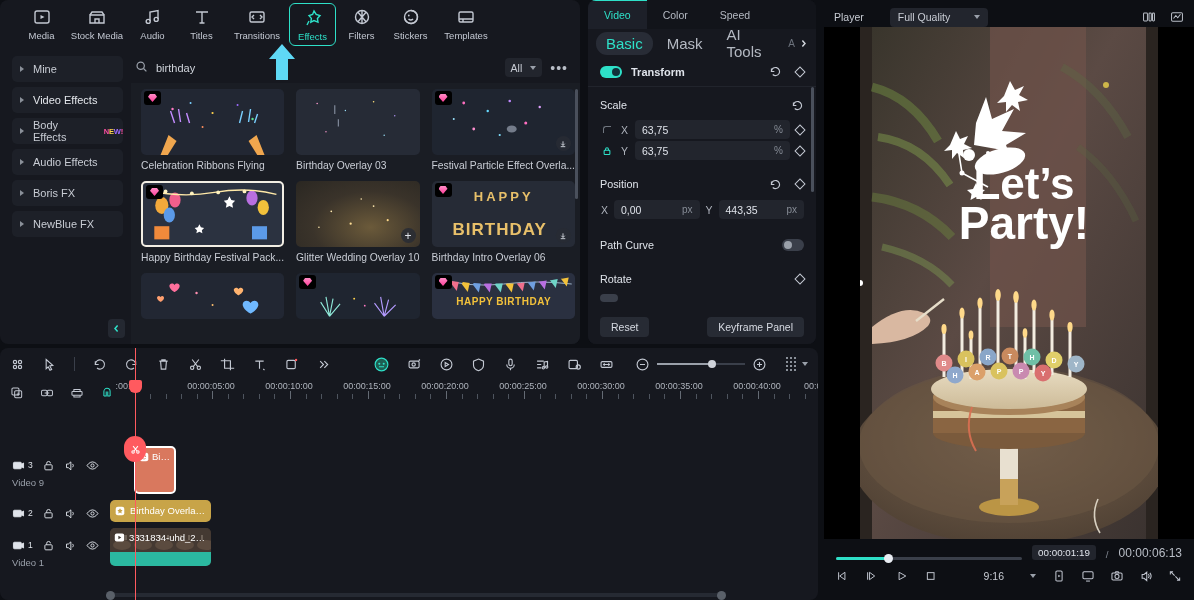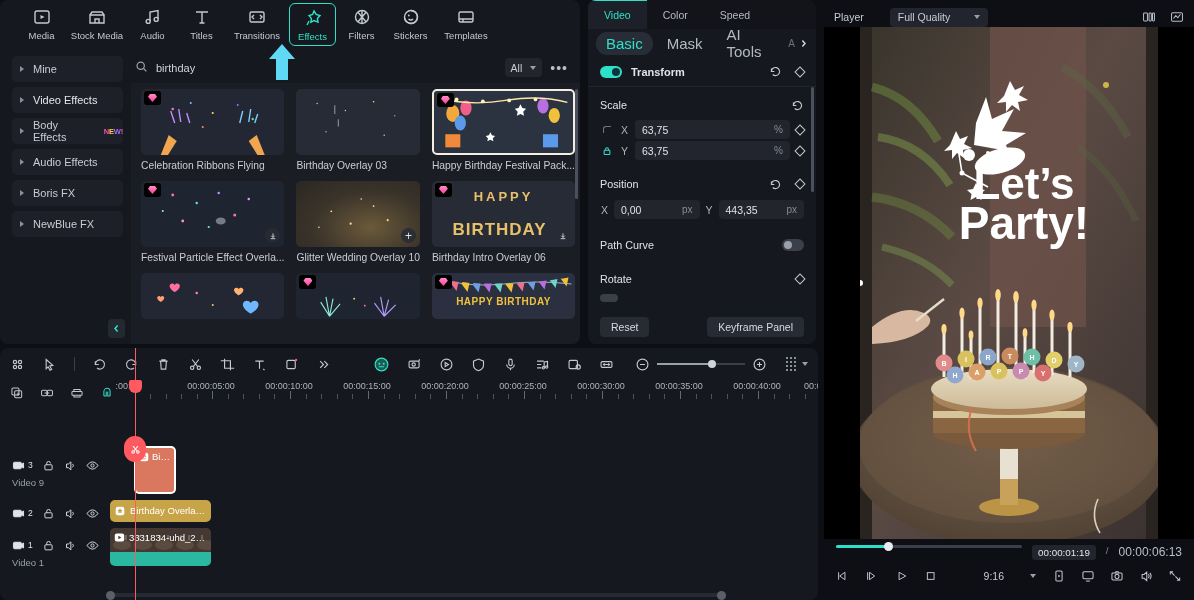--- a/index.html
+++ b/index.html
@@ -133,21 +133,21 @@
                  height: 19px; padding: 0 8px; font-size: 10.5px; color: #c8ccd4; cursor: pointer; }
   .ph-icons { margin-left: auto; display: flex; gap: 14px; align-items: center; }
   .ph-icons svg { width: 14px; height: 14px; stroke: #b9bec7; fill: none; stroke-width: 1.3; cursor: pointer; }
 
   .stage { position: absolute; left: 0; top: 27px; width: 370px; height: 512px; background: #000;
            display: flex; align-items: center; justify-content: center; }
   .video-frame { position: relative; width: 298px; height: 512px; overflow: hidden; background: #2a2420; }
   .vhandle { position: absolute; width: 6px; height: 6px; background: #fff; border-radius: 50%; }
 
   .pl-bottom { position: absolute; left: 0; bottom: 0; width: 370px; height: 61px; }
-  .pl-seek { display: flex; align-items: flex-start; gap: 10px; padding: 6px 12px 0 12px; }
+  .pl-seek { display: flex; align-items: flex-end; gap: 10px; padding: 6px 12px 0 12px; }
   .seek-track { flex: 1; height: 3px; background: #3a3f4a; border-radius: 2px; position: relative; cursor: pointer; }
   .seek-fill { position: absolute; left: 0; top: 0; height: 3px; width: 28%; background: #2ee0c8; border-radius: 2px; }
   .seek-knob { position: absolute; left: 28%; top: -3.5px; width: 9px; height: 9px; border-radius: 50%;
                background: #e9edf3; margin-left: -4px; }
   .tc-cur { background: #22252d; border-radius: 3px; padding: 2px 6px; font-size: 9.8px; color: #dfe3ea; }
   .tc-sep { font-size: 9.8px; color: #868c96; }
   .tc-tot { font-size: 12px; color: #b9bec7; }
   .pl-ctrl { display: flex; align-items: center; padding: 9px 12px 0 12px; gap: 16px; }
   .pl-ctrl svg { width: 14px; height: 14px; stroke: #c3c8d2; fill: none; stroke-width: 1.3; cursor: pointer; }
   .ratio-sel { display: flex; align-items: center; gap: 26px; background: transparent;
@@ -354,63 +354,63 @@
                       <circle cx="112" cy="26" r=".8" fill="#b99aff"></circle>
                     <path d="M44 14v10M48 30v8" stroke="#8d97a8" stroke-width="1.2"></path>
                     <circle cx="34" cy="44" r=".8" fill="#ff9ad0"></circle>
                       <circle cx="100" cy="48" r=".8" fill="#9ee6ff"></circle>
                   </svg>
                 </div>
                 <div class="cell-label">Birthday Overlay 03</div>
               </div>
 
               <div class="cell">
+                <div class="thumb" style="background:#1f2530">
+                  <svg viewBox="0 0 140 66" style="width:100%;height:100%">
+                    <circle cx="30" cy="14" r="1.4" fill="#ff6fc0"></circle>
+                      <circle cx="54" cy="22" r="1.2" fill="#66d9ff"></circle>
+                    <circle cx="76" cy="12" r="1.3" fill="#c08aff"></circle>
+                      <circle cx="40" cy="40" r="1.4" fill="#ff8fd0"></circle>
+                    <circle cx="66" cy="46" r="1.1" fill="#7fe0ff"></circle>
+                      <circle cx="92" cy="34" r="1.5" fill="#ff6fc0"></circle>
+                    <circle cx="20" cy="30" r="1" fill="#9be5ff"></circle>
+                      <circle cx="106" cy="18" r="1.2" fill="#e0a0ff"></circle>
+                    <ellipse cx="78" cy="40" rx="5" ry="3.5" fill="#b9c4d6" opacity=".55"></ellipse>
+                  </svg>
+                  <div class="gem"></div>
+                  <div class="corner-btn">
+                    <svg viewBox="0 0 12 12" style="width:8px;height:8px" stroke="#dfe3ea" fill="none" stroke-width="1.3">
+                        <path d="M6 2v6M3.4 5.6L6 8.2l2.6-2.6M2.6 10h6.8"></path>
+                      </svg>
+                  </div>
+                </div>
+                <div class="cell-label">Festival Particle Effect Overla...</div>
+              </div>
+
+              <div class="cell">
                 <div class="thumb" style="background:#2b3240;border:2px solid #f2eee4">
                   <svg viewBox="0 0 140 66" style="width:100%;height:100%">
                     <ellipse cx="16" cy="24" rx="7" ry="9" fill="#f2a93b"></ellipse>
                     <ellipse cx="30" cy="18" rx="6" ry="8" fill="#f05f8c"></ellipse>
                     <ellipse cx="24" cy="34" rx="6" ry="8" fill="#5b9ae8"></ellipse>
                     <ellipse cx="112" cy="16" rx="6" ry="8" fill="#b86fe0"></ellipse>
                     <ellipse cx="124" cy="26" rx="6" ry="8" fill="#f2c13b"></ellipse>
                     <path d="M2 8q35 8 70 2t66 2" stroke="#ffe9a8" stroke-width="1.4" fill="none"></path>
                     <circle cx="20" cy="9" r="2" fill="#fff3bf"></circle>
                       <circle cx="48" cy="11" r="2" fill="#fff3bf"></circle>
                     <circle cx="76" cy="10" r="2" fill="#fff3bf"></circle>
                       <circle cx="104" cy="9" r="2" fill="#fff3bf"></circle>
                     <path d="M88 14l2 4 4 1-3 3 .8 4.4-3.8-2-3.8 2 .8-4.4-3-3 4-1z" fill="#fff"></path>
                     <path d="M56 44l1.6 3.2 3.4.6-2.4 2.4.6 3.4-3.2-1.6-3.2 1.6.6-3.4-2.4-2.4 3.4-.6z" fill="#fff"></path>
                     <rect x="8" y="46" width="16" height="14" fill="#f08a3b"></rect>
                     <rect x="112" y="46" width="16" height="14" fill="#5b9ae8"></rect>
                   </svg>
                   <div class="gem"></div>
                 </div>
                 <div class="cell-label">Happy Birthday Festival Pack...</div>
-              </div>
-
-              <div class="cell">
-                <div class="thumb" style="background:#1f2530">
-                  <svg viewBox="0 0 140 66" style="width:100%;height:100%">
-                    <circle cx="30" cy="14" r="1.4" fill="#ff6fc0"></circle>
-                      <circle cx="54" cy="22" r="1.2" fill="#66d9ff"></circle>
-                    <circle cx="76" cy="12" r="1.3" fill="#c08aff"></circle>
-                      <circle cx="40" cy="40" r="1.4" fill="#ff8fd0"></circle>
-                    <circle cx="66" cy="46" r="1.1" fill="#7fe0ff"></circle>
-                      <circle cx="92" cy="34" r="1.5" fill="#ff6fc0"></circle>
-                    <circle cx="20" cy="30" r="1" fill="#9be5ff"></circle>
-                      <circle cx="106" cy="18" r="1.2" fill="#e0a0ff"></circle>
-                    <ellipse cx="78" cy="40" rx="5" ry="3.5" fill="#b9c4d6" opacity=".55"></ellipse>
-                  </svg>
-                  <div class="gem"></div>
-                  <div class="corner-btn">
-                    <svg viewBox="0 0 12 12" style="width:8px;height:8px" stroke="#dfe3ea" fill="none" stroke-width="1.3">
-                        <path d="M6 2v6M3.4 5.6L6 8.2l2.6-2.6M2.6 10h6.8"></path>
-                      </svg>
-                  </div>
-                </div>
-                <div class="cell-label">Festival Particle Effect Overla...</div>
               </div>
 
               <div class="cell">
                 <div class="thumb" style="background:radial-gradient(ellipse at 60% 70%, #6b5a3a 0%, #3a332a 55%, #2a2722 100%)">
                   <svg viewBox="0 0 140 66" style="width:100%;height:100%">
                     <circle cx="40" cy="30" r="1" fill="#ffe9b0"></circle>
                       <circle cx="62" cy="44" r="1.3" fill="#ffdf96"></circle>
                     <circle cx="88" cy="24" r="1" fill="#ffe9b0"></circle>
                       <circle cx="104" cy="40" r="1.2" fill="#ffd98a"></circle>
                     <circle cx="26" cy="48" r=".9" fill="#ffe9b0"></circle>

